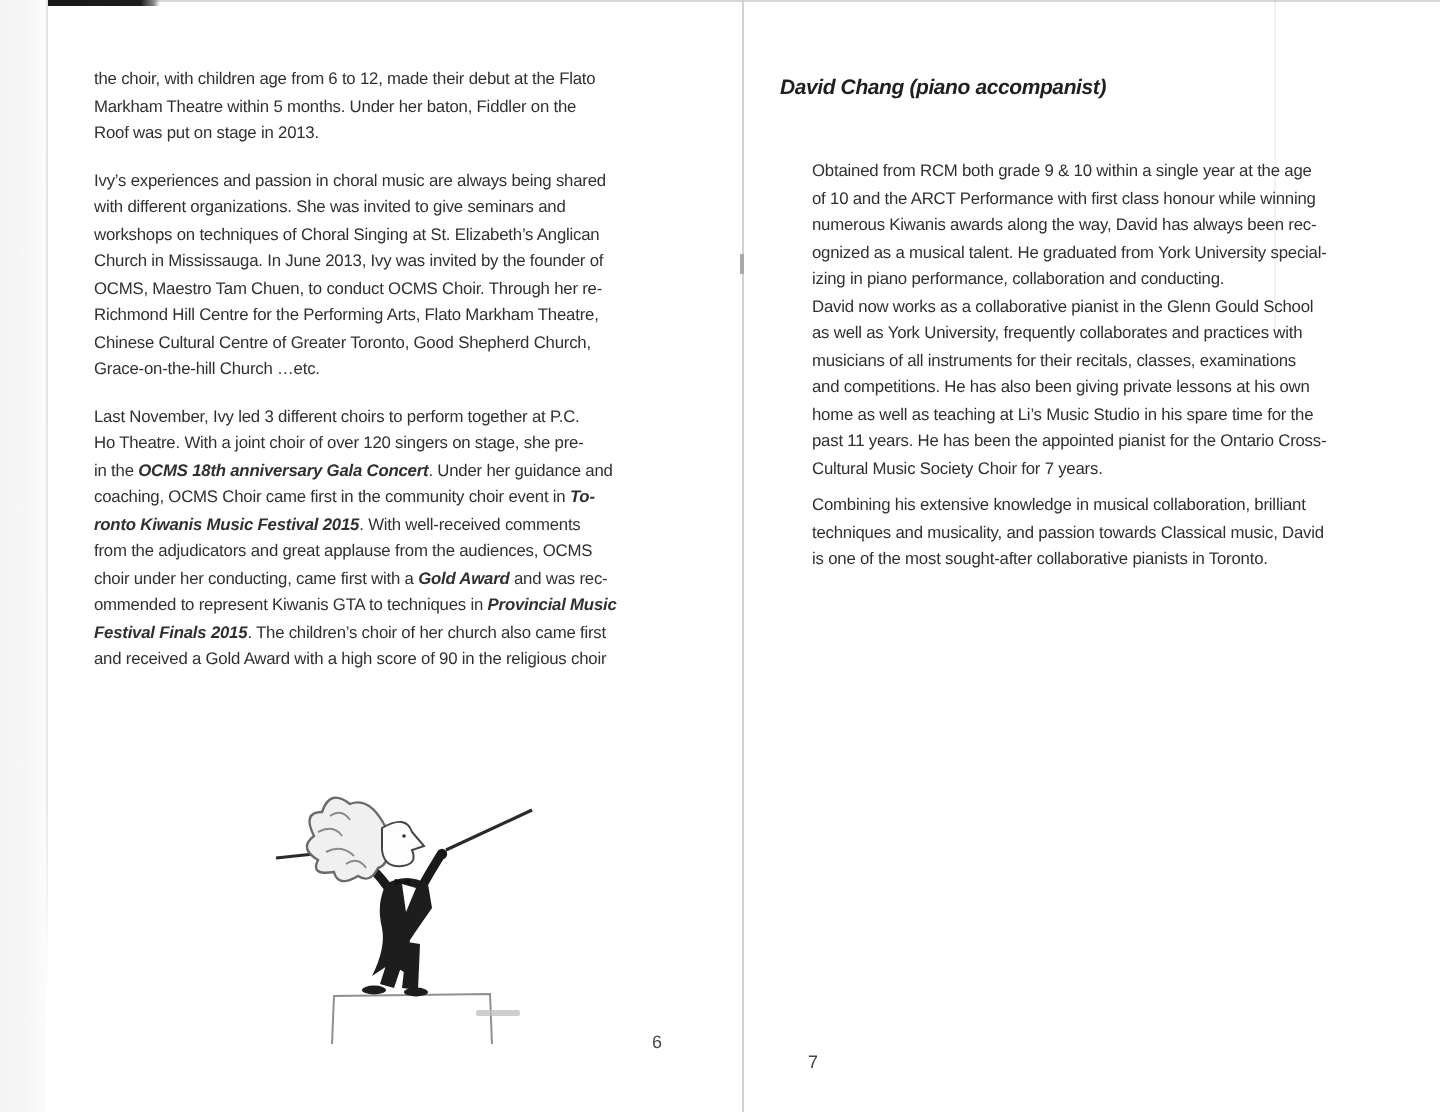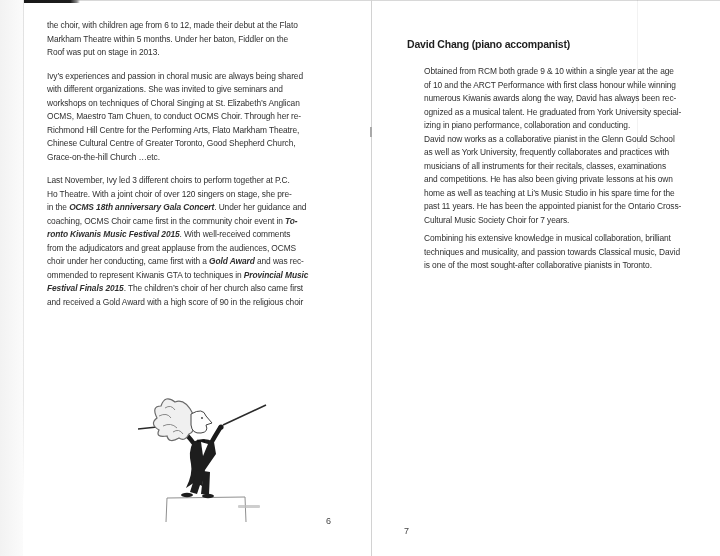--- a/index.html
+++ b/index.html
@@ -18,23 +18,23 @@
   .left-margin-band{position:absolute;left:0;top:0;width:23px;height:556px;
     background:linear-gradient(to right,#f2f2f2,#fbfbfb);}
   .left-margin-line{position:absolute;left:23px;top:0;width:1px;height:500px;
     background:linear-gradient(#e2e2e2 0%,#e8e8e8 80%,rgba(0,0,0,0) 100%);}
   .spine-line{position:absolute;left:371px;top:0;width:1px;height:556px;background:#d2d2d2;}
   .spine-tick{position:absolute;left:370px;top:127px;width:2px;height:10px;background:#a9a9a9;}
   .right-streak{position:absolute;left:637px;top:0;width:1px;height:165px;background:rgba(0,0,0,0.05);}
 
   
   .textcol{position:absolute;color:var(--ink,#303030);}
-  .col-left{left:47px;top:19px;width:286px;}
-  .col-right-head{left:407px;top:37px;width:288px;}
-  .col-right{left:406px;top:65px;width:288px;margin-left:18px;}
+  .col-left{left:47px;top:33px;width:286px;}
+  .col-right-head{left:390px;top:37px;width:288px;font-style:italic;}
+  .col-right{left:406px;top:79px;width:288px;}
   .para + .para{margin-top:10px;}
   .col-right .para + .para{margin-top:5px;}
   .tline{
     font-size:8.4px;line-height:13.5px;letter-spacing:-0.1px;
     white-space:nowrap;color:var(--ink,#303030);
   }
   .tline .bi{font-weight:700;font-style:italic;}
   .heading{
     font-size:10.5px;font-weight:700;letter-spacing:-0.2px;line-height:14px;
     color:var(--ink-dark,#1f1f1f);
@@ -66,20 +66,21 @@
     <div class="textcol col-left">
         <div class="para">
           <div class="tline" style="word-spacing: 0px;"><span>the choir, with children age from 6 to 12, made their debut at the Flato</span></div>
           <div class="tline" style="word-spacing: 0px;"><span>Markham Theatre within 5 months. Under her baton, Fiddler on the</span></div>
           <div class="tline"><span>Roof was put on stage in 2013.</span></div>
         </div>
         <div class="para">
           <div class="tline" style="word-spacing: 0px;"><span>Ivy’s experiences and passion in choral music are always being shared</span></div>
           <div class="tline" style="word-spacing: 0px;"><span>with different organizations. She was invited to give seminars and</span></div>
           <div class="tline" style="word-spacing: 0px;"><span>workshops on techniques of Choral Singing at St. Elizabeth’s Anglican</span></div>
+          <div class="tline" style="word-spacing: 0px;"><span>Church in Mississauga. In June 2013, Ivy was invited by the founder of</span></div>
           <div class="tline" style="word-spacing: 0px;"><span>OCMS, Maestro Tam Chuen, to conduct OCMS Choir. Through her re-</span></div>
           <div class="tline" style="word-spacing: 0px;"><span>Richmond Hill Centre for the Performing Arts, Flato Markham Theatre,</span></div>
           <div class="tline" style="word-spacing: 0px;"><span>Chinese Cultural Centre of Greater Toronto, Good Shepherd Church,</span></div>
           <div class="tline"><span>Grace-on-the-hill Church …etc.</span></div>
         </div>
         <div class="para">
           <div class="tline" style="word-spacing: 0px;"><span>Last November, Ivy led 3 different choirs to perform together at P.C.</span></div>
           <div class="tline" style="word-spacing: 0px;"><span>Ho Theatre. With a joint choir of over 120 singers on stage, she pre-</span></div>
           <div class="tline" style="word-spacing: 0px;"><span>in the </span><span class="bi">OCMS 18th anniversary Gala Concert</span><span>. Under her guidance and</span></div>
           <div class="tline" style="word-spacing: 0px;"><span>coaching, OCMS Choir came first in the community choir event in </span><span class="bi">To-</span></div>

